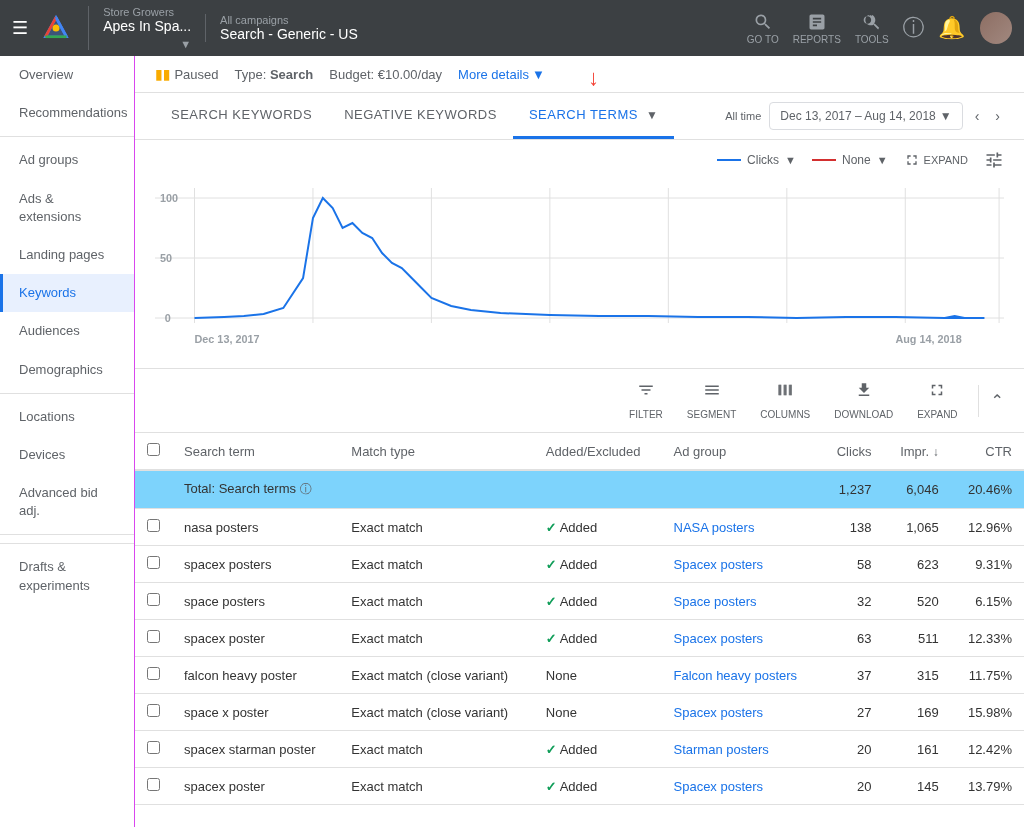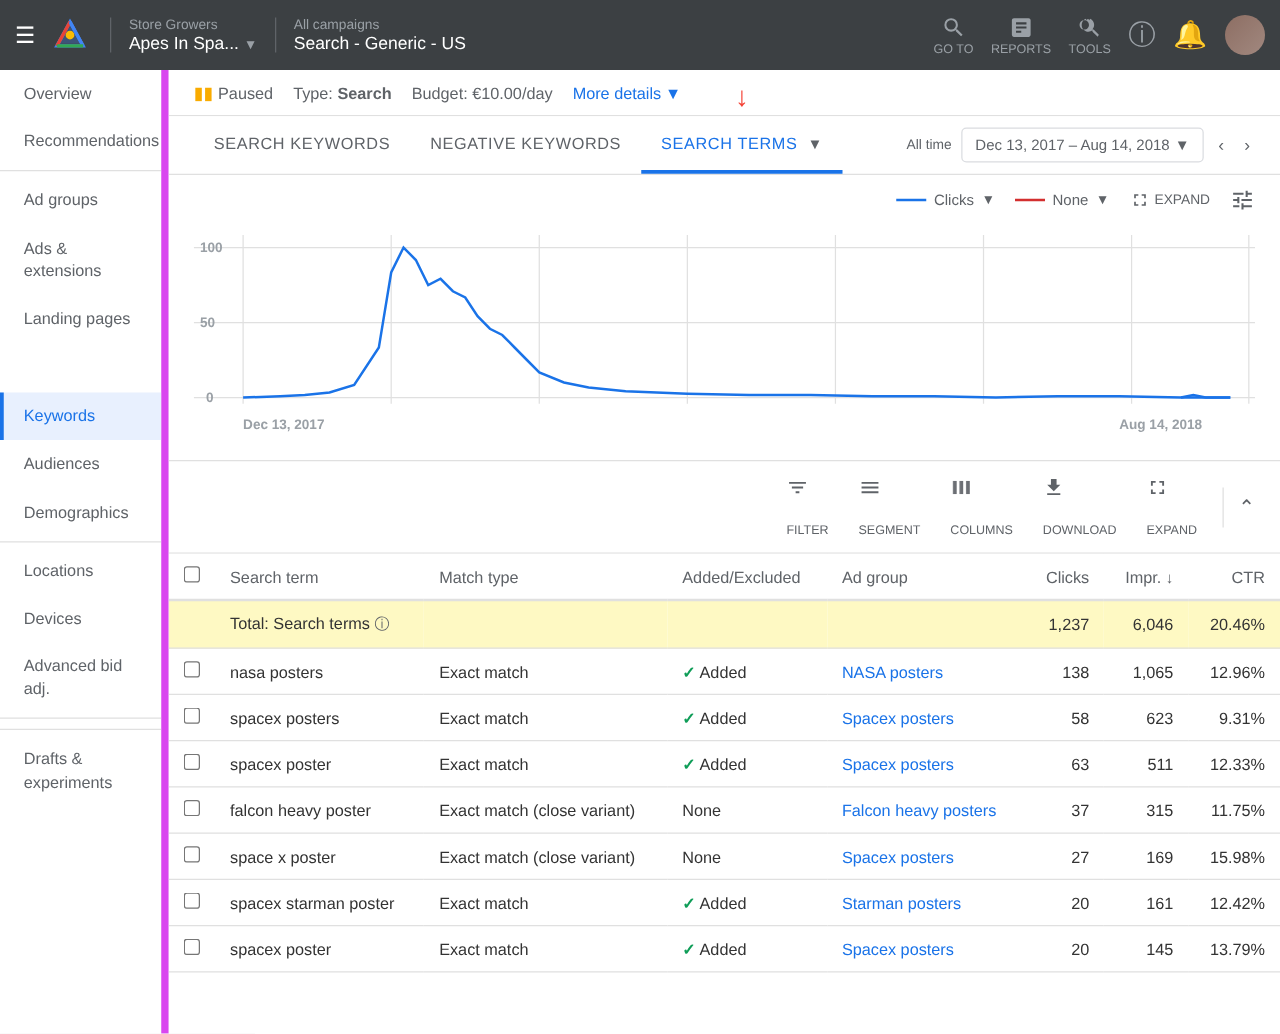--- a/index.html
+++ b/index.html
@@ -15,54 +15,54 @@
       gap: 0;
       flex-shrink: 0;
     }
     .hamburger { color: #fff; font-size: 18px; margin-right: 14px; cursor: pointer; }
     .google-ads-logo { display: flex; align-items: center; margin-right: 18px; }
     .logo-triangle { width: 28px; height: 28px; }
     .breadcrumb-section {
       display: flex; align-items: center; border-left: 1px solid #5f6368; padding-left: 14px; margin-right: 14px;
     }
     .breadcrumb-small { color: #9aa0a6; font-size: 11px; }
-    .breadcrumb-main { color: #fff; font-size: 14px; font-weight: 500; display: flex; align-items: flex-end; gap: 4px; }
+    .breadcrumb-main { color: #fff; font-size: 14px; font-weight: 500; display: flex; align-items: flex-end; gap: 4px; flex-direction: column; }
     .campaign-section {
       border-left: 1px solid #5f6368; padding-left: 14px; display: flex; flex-direction: column; flex: 1;
     }
     .campaign-small { color: #9aa0a6; font-size: 11px; }
     .campaign-name { color: #fff; font-size: 14px; font-weight: 500; }
     .header-icons { display: flex; align-items: center; gap: 14px; margin-left: auto; }
     .header-icon-btn { color: #9aa0a6; display: flex; flex-direction: column; align-items: center; font-size: 10px; cursor: pointer; }
     .header-icon-btn svg { margin-bottom: 2px; }
     .header-icon { color: #9aa0a6; font-size: 20px; cursor: pointer; }
     .avatar { width: 32px; height: 32px; border-radius: 50%; background: #8d6e63; overflow: hidden; cursor: pointer; }
 
     
     .main-layout { display: flex; flex: 1; overflow: hidden; }
 
     
     .sidebar {
       width: 135px;
       background: #fff;
-      border-right: 6px solid #d946ef;
+      border-right: 1px solid #d946ef;
       display: flex;
       flex-direction: column;
       overflow-y: auto;
       flex-shrink: 0;
     }
     .sidebar-item {
       padding: 10px 16px;
       font-size: 13px;
       color: #5f6368;
       cursor: pointer;
       border-left: 3px solid transparent;
       line-height: 1.4;
     }
-    .sidebar-item.active { color: #1a73e8; border-left: 3px solid #1a73e8; font-weight: 500; background: #e8f0fe; margin-top: 40px; }
+    .sidebar-item.active { color: #1a73e8; border-left: 3px solid #1a73e8; font-weight: 500; background: #e8f0fe; }
     .sidebar-divider { border: none; border-top: 1px solid #e0e0e0; margin: 4px 0; }
 
     
     .content { flex: 1; overflow-y: auto; background: #fff; }
 
     
     .status-bar {
       background: #fff; border-bottom: 1px solid #e0e0e0;
       padding: 10px 20px; display: flex; align-items: center; gap: 16px; font-size: 13px;
     }
@@ -101,38 +101,38 @@
     .legend-dot-blue { width: 24px; height: 2px; background: #1a73e8; }
     .legend-dot-red { width: 24px; height: 2px; background: #d32f2f; }
     .chart-expand { display: flex; align-items: center; gap: 4px; color: #5f6368; font-size: 11px; cursor: pointer; }
     .chart-wrapper { position: relative; height: 180px; font-weight: bold; }
     svg.chart-svg { width: 100%; height: 100%; }
     .table-toolbar {
       display: flex; align-items: center; justify-content: flex-end; padding: 8px 20px;
       border-bottom: 1px solid #e0e0e0; gap: 8px;
     }
     .toolbar-btn {
-      display: flex; flex-direction: column; color: #5f6368;
-      font-size: 10px; cursor: pointer; gap: 20px; padding: 4px 8px;
+      display: flex; flex-direction: column; align-items: center; color: #5f6368;
+      font-size: 10px; cursor: pointer; gap: 10px; padding: 4px 8px;
     }
     .toolbar-separator { width: 1px; height: 32px; background: #e0e0e0; margin: 0 4px; }
     .toolbar-collapse { color: #5f6368; cursor: pointer; font-size: 16px; }
 
     
     .data-table { width: 100%; border-collapse: collapse; font-size: 13px; }
     .data-table th {
       padding: 10px 12px; text-align: left; color: #5f6368; font-weight: 500;
       border-bottom: 2px solid #e0e0e0; background: #fff; white-space: nowrap;
     }
     .data-table th.right { text-align: right; }
     .data-table td { padding: 10px 12px; border-bottom: 1px solid #e0e0e0; }
     .data-table td.right { text-align: right; }
     .checkbox-cell { width: 36px; }
     .link-cell { color: #1a73e8; cursor: pointer; }
-    .total-row td { font-weight: 500; background: #fef9c3; }
+    .total-row td { font-weight: 500; background: #7dd3fc; }
     .check-icon { color: #0f9d58; font-weight: bold; }
     .sort-icon { color: #5f6368; font-size: 12px; }
 
     
     ::-webkit-scrollbar { width: 6px; height: 6px; }
     ::-webkit-scrollbar-track { background: #f1f1f1; }
     ::-webkit-scrollbar-thumb { background: #bbb; border-radius: 3px; }
   </style>
 </head>
 <body>
@@ -396,20 +396,32 @@
     <td><span class="check-icon">✓</span> <span>Added</span></td>
     <td class="link-cell">Spacex posters</td>
     <td class="right">58</td>
     <td class="right">623</td>
     <td class="right">9.31%</td>
   </tr>
           <tr>
     <td class="checkbox-cell">
       <input type="checkbox" style="">
     </td>
+    <td>space posters</td>
+    <td>Exact match</td>
+    <td><span class="check-icon">✓</span> <span>Added</span></td>
+    <td class="link-cell">Space posters</td>
+    <td class="right">32</td>
+    <td class="right">520</td>
+    <td class="right">6.15%</td>
+  </tr>
+          <tr>
+    <td class="checkbox-cell">
+      <input type="checkbox" style="">
+    </td>
     <td>spacex poster</td>
     <td>Exact match</td>
     <td><span class="check-icon">✓</span> <span>Added</span></td>
     <td class="link-cell">Spacex posters</td>
     <td class="right">63</td>
     <td class="right">511</td>
     <td class="right">12.33%</td>
   </tr>
           <tr>
     <td class="checkbox-cell">

